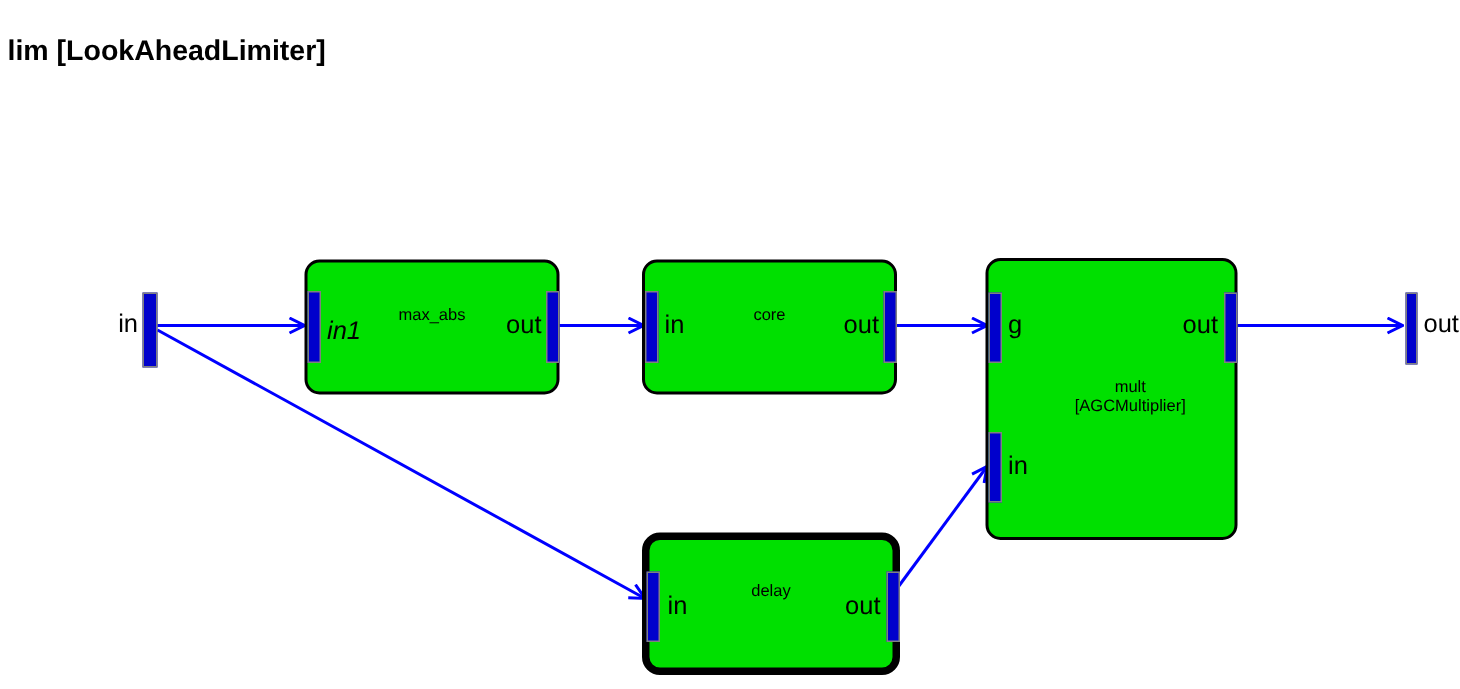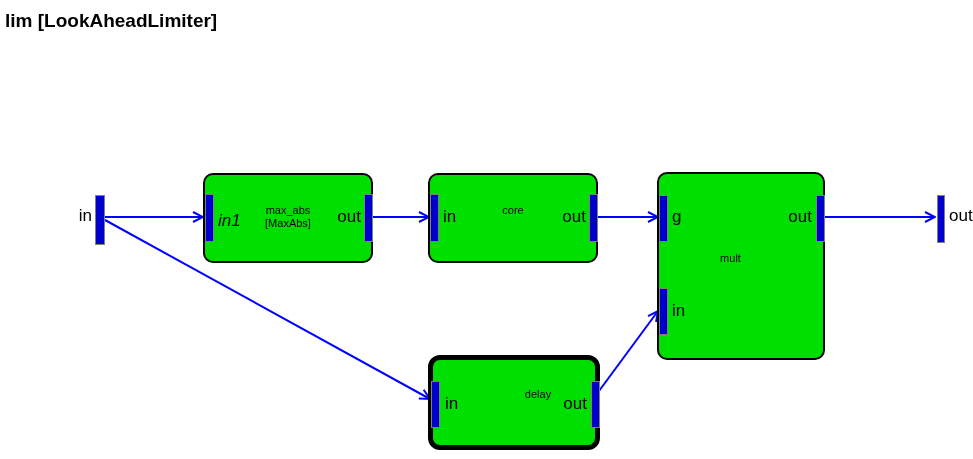--- a/index.html
+++ b/index.html
@@ -14,21 +14,21 @@
   *{margin:0;padding:0;box-sizing:border-box;}
   html,body{background:var(--background);}
   body{font-family:"Liberation Sans", sans-serif;color:var(--text);}
   .canvas{
     position:relative;
     width:973px;height:459px;
     background:var(--background);
     overflow:hidden;
   }
   .diagram-title{
-    position:absolute;left:5px;top:10px;
+    position:absolute;left:5px;top:24px;
     font-size:19px;font-weight:bold;color:var(--text);
     white-space:nowrap;
   }
   .wires{
     position:absolute;left:0;top:0;width:973px;height:459px;
     pointer-events:none;
   }
   .wires line{pointer-events:stroke;}
   .wire{stroke:var(--wire);stroke-width:2;fill:none;}
   .arrowhead-path{stroke:var(--wire);stroke-width:2;fill:none;}
@@ -83,49 +83,49 @@
     <line class="wire" x1="105" y1="220" x2="430" y2="399" marker-end="url(#arrow)"></line>
     <line class="wire" x1="599" y1="391" x2="658" y2="311" marker-end="url(#arrow)"></line>
   </svg>
 
   <span class="port-label right-align" style="left:58px;top:209px;width:34px;">in</span>
   <div class="port-bar" style="left:95px;top:195px;width:10px;height:50px;"></div>
 
   <div class="block" style="left:203px;top:173px;width:170px;height:90px;"></div>
   <div class="block-label" style="left:203px;top:204px;width:170px;">
     <div>max_abs</div>
-    <div>[MaxAbs]</div>
   </div>
   <div class="port-bar" style="left:205px;top:194px;width:9px;height:48px;"></div>
   <span class="port-label" style="left:218px;top:214px;font-style:italic;">in1</span>
   <div class="port-bar" style="left:364px;top:194px;width:9px;height:48px;"></div>
   <span class="port-label right-align" style="left:330px;top:210px;width:31px;">out</span>
 
   <div class="block" style="left:428px;top:173px;width:170px;height:90px;"></div>
   <div class="block-label" style="left:428px;top:204px;width:170px;">
     <div>core</div>
   </div>
   <div class="port-bar" style="left:430px;top:194px;width:9px;height:48px;"></div>
   <span class="port-label" style="left:443px;top:210px;">in</span>
   <div class="port-bar" style="left:589px;top:194px;width:9px;height:48px;"></div>
   <span class="port-label right-align" style="left:555px;top:210px;width:31px;">out</span>
 
   <div class="block" style="left:657px;top:172px;width:168px;height:188px;"></div>
-  <div class="block-label" style="left:657px;top:252px;width:147px;">
+  <div class="block-label" style="left:680px;top:252px;width:147px;">
     <div>mult</div>
+    <div>[AGCMultiplier]</div>
   </div>
   <div class="port-bar" style="left:659px;top:195px;width:9px;height:47px;"></div>
   <span class="port-label" style="left:672px;top:210px;">g</span>
   <div class="port-bar" style="left:659px;top:288px;width:9px;height:47px;"></div>
   <span class="port-label" style="left:672px;top:304px;">in</span>
   <div class="port-bar" style="left:816px;top:195px;width:9px;height:47px;"></div>
   <span class="port-label right-align" style="left:778px;top:210px;width:34px;">out</span>
 
   <div class="block selected" style="left:428px;top:355px;width:172px;height:95px;"></div>
-  <div class="block-label" style="left:428px;top:388px;width:172px;margin-left:24px;">
+  <div class="block-label" style="left:428px;top:388px;width:172px;">
     <div>delay</div>
   </div>
   <div class="port-bar" style="left:431px;top:381px;width:9px;height:47px;"></div>
   <span class="port-label" style="left:445px;top:397px;">in</span>
   <div class="port-bar" style="left:591px;top:381px;width:9px;height:47px;"></div>
   <span class="port-label right-align" style="left:556px;top:397px;width:31px;">out</span>
 
   <div class="port-bar" style="left:937px;top:195px;width:8px;height:48px;"></div>
   <span class="port-label" style="left:949px;top:209px;">out</span>
 

